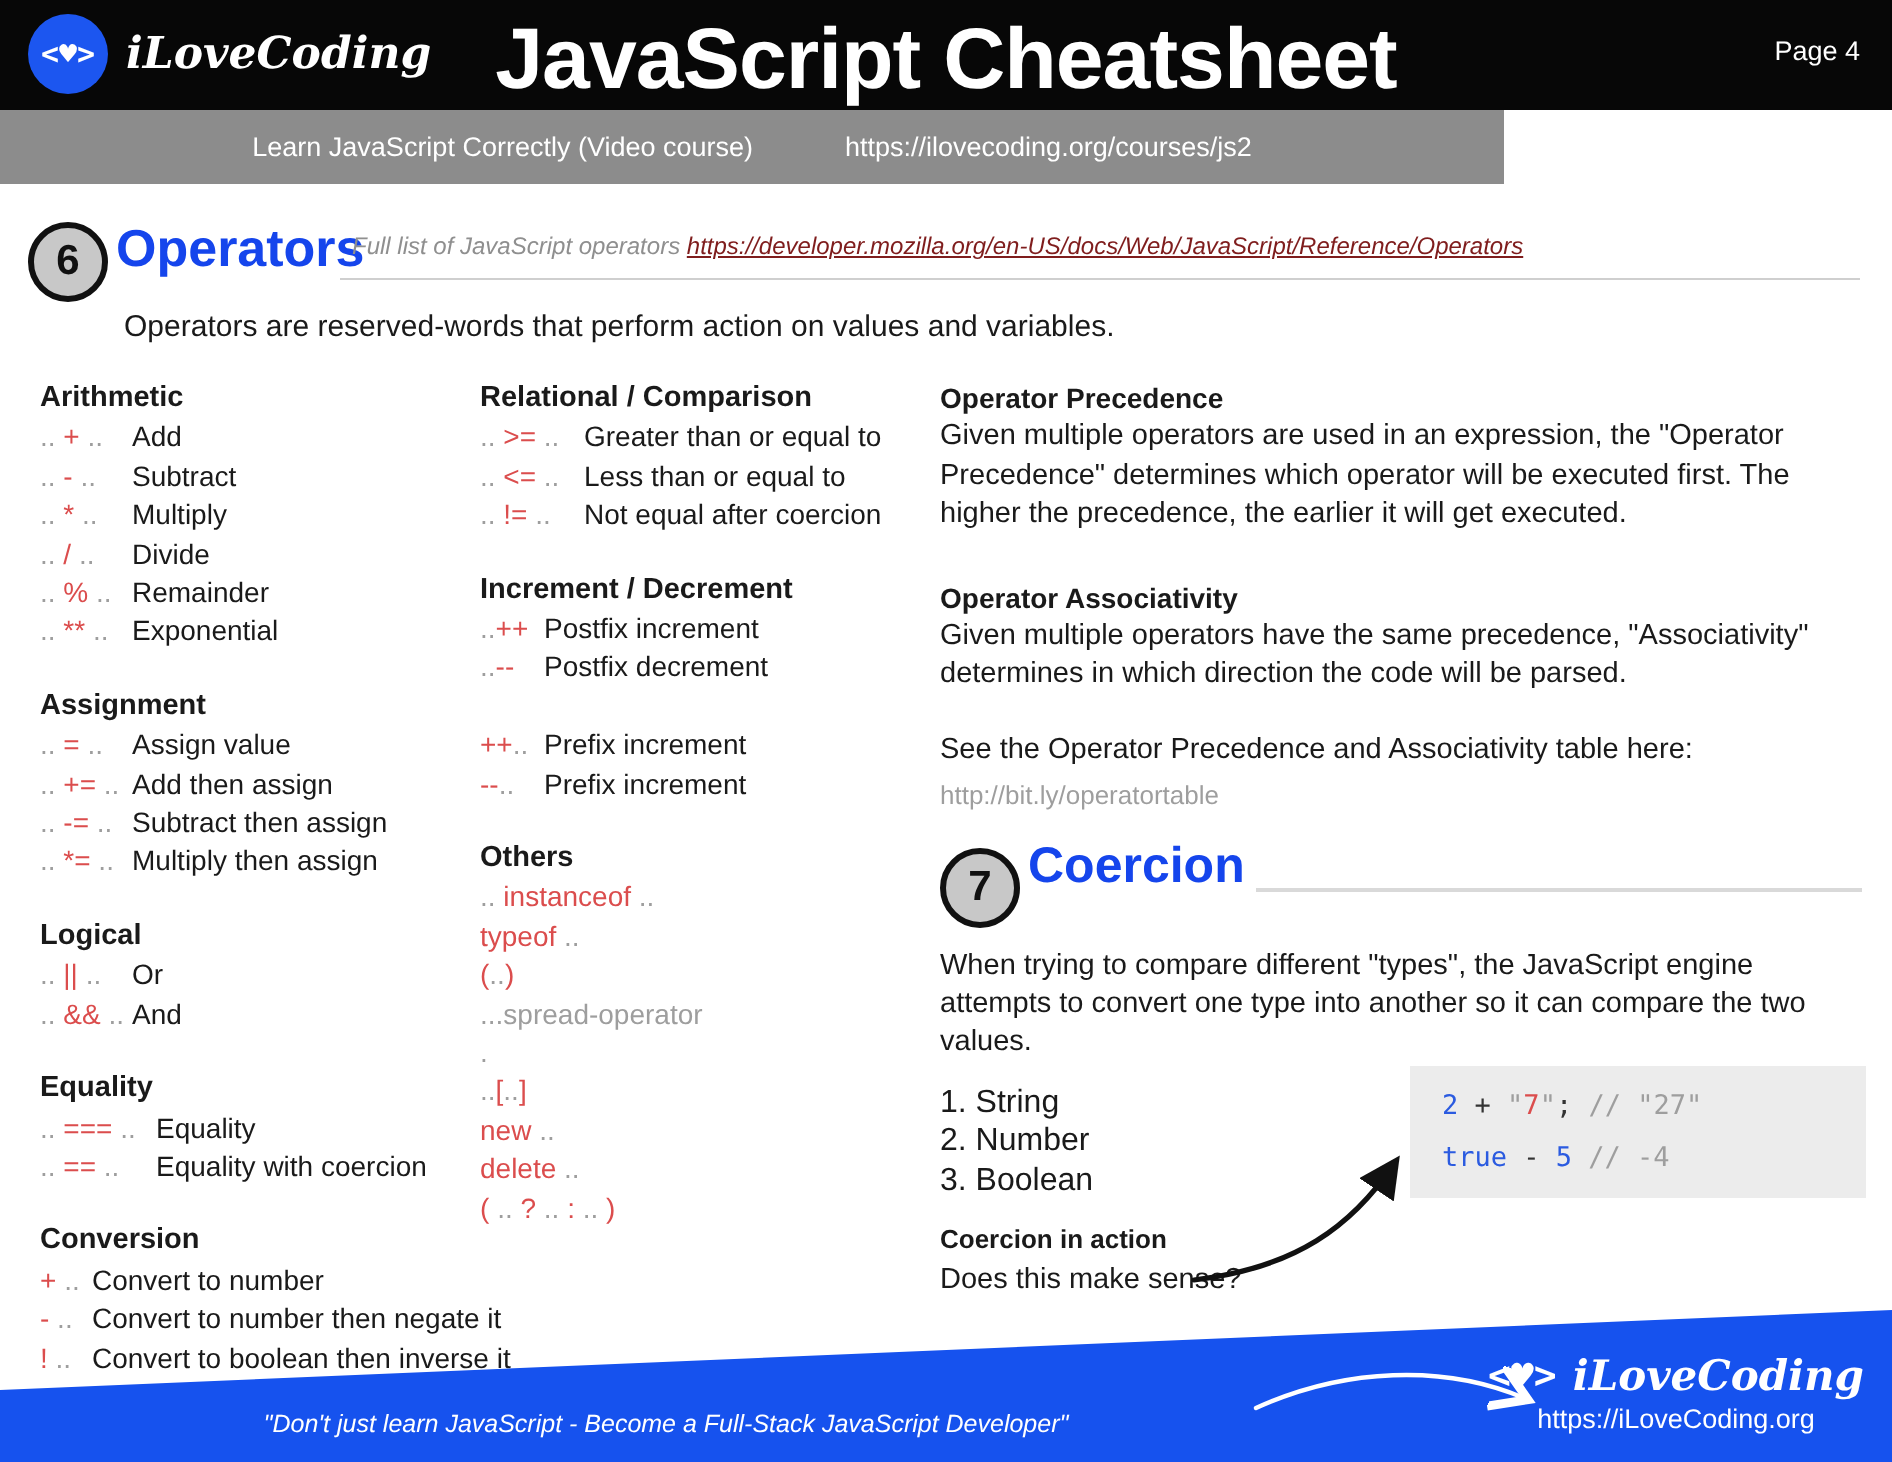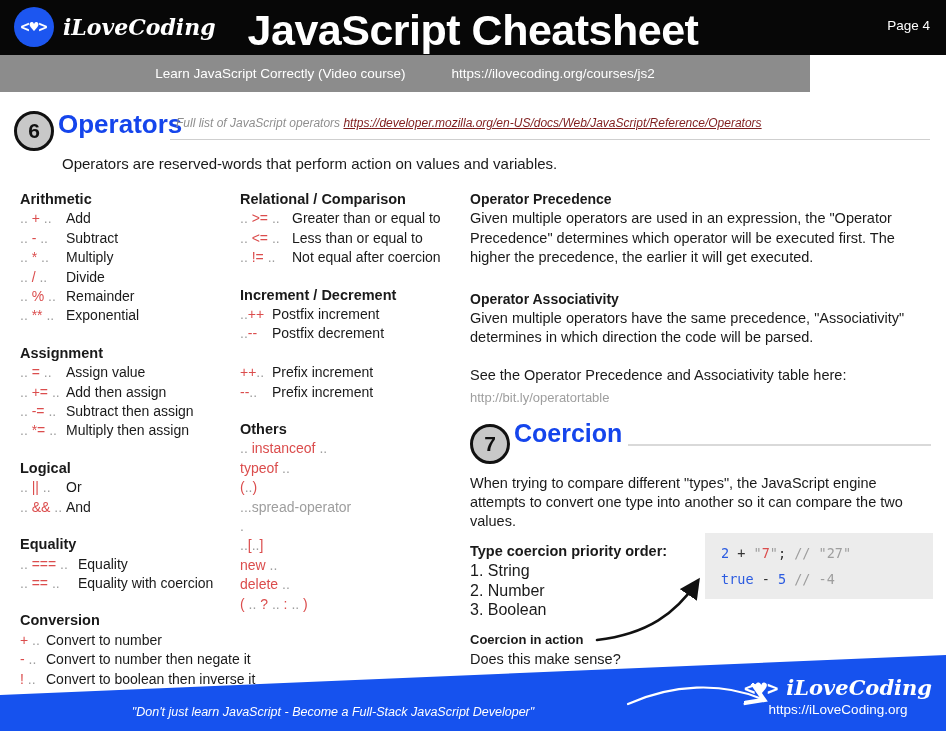--- a/index.html
+++ b/index.html
@@ -11,21 +11,21 @@
   .brand{position:absolute;left:14px;top:7px;display:flex;align-items:center;gap:9px;}
   .logo-circle{width:40px;height:40px;border-radius:50%;background:#1c56f0;color:#fff;
                display:flex;align-items:center;justify-content:center;font-weight:bold;font-size:15px;
                font-family:"DejaVu Sans Mono",monospace;}
   .brand-name{color:#fff;font-size:22px;font-weight:bold;font-style:italic;font-family:"DejaVu Serif",serif;}
   .main-title{position:absolute;left:0;right:0;top:6px;margin:0;text-align:center;color:#fff;
               font-size:43px;font-weight:bold;letter-spacing:-0.5px;}
   .page-num{position:absolute;right:16px;top:18px;color:#fff;font-size:13.5px;}
 
   
-  .subbar{position:absolute;left:0;top:55px;width:810px;height:37px;background:#8c8c8c;z-index:3;
+  .subbar{position:absolute;left:0;top:55px;width:752px;height:37px;background:#8c8c8c;z-index:3;
           display:flex;align-items:center;justify-content:center;gap:46px;color:#fff;font-size:13.5px;}
   .subbar a{color:#fff;cursor:pointer;}
 
   
   .num-circle{position:absolute;width:34px;height:34px;border-radius:50%;background:#c8c8c8;border:3px solid #111;
               display:flex;align-items:center;justify-content:center;font-size:21px;font-weight:bold;color:#111;box-sizing:content-box;}
   .sec6-circle{left:14px;top:111px;}
   .sec6-title{position:absolute;left:58px;top:109px;margin:0;font-size:26px;font-weight:bold;color:#1545ec;}
   .sec6-note{position:absolute;left:176px;top:116px;font-size:12px;font-style:italic;color:#8f8f8f;}
   .sec6-note a{color:#7f1d1d;text-decoration:underline;cursor:pointer;}
@@ -203,21 +203,20 @@
       <div class="num-circle sec7-circle">
         <span>7</span>
       </div>
       <h2 class="sec7-title">Coercion</h2>
       <div class="sec7-rule"></div>
     </div>
 
     <p class="coercion-body">When trying to compare different "types", the JavaScript engine attempts to convert one type into another so it can compare the two values.</p>
 
     <div class="priority">
-      <div class="priority-heading">Type coercion priority order:</div>
       <div id="priority-list">
           <div class="priority-item">1. String</div>
           <div class="priority-item">2. Number</div>
           <div class="priority-item">3. Boolean</div>
         </div>
     </div>
 
     <div class="action">
       <div class="action-heading">Coercion in action</div>
       <div class="action-question">Does this make sense?</div>

